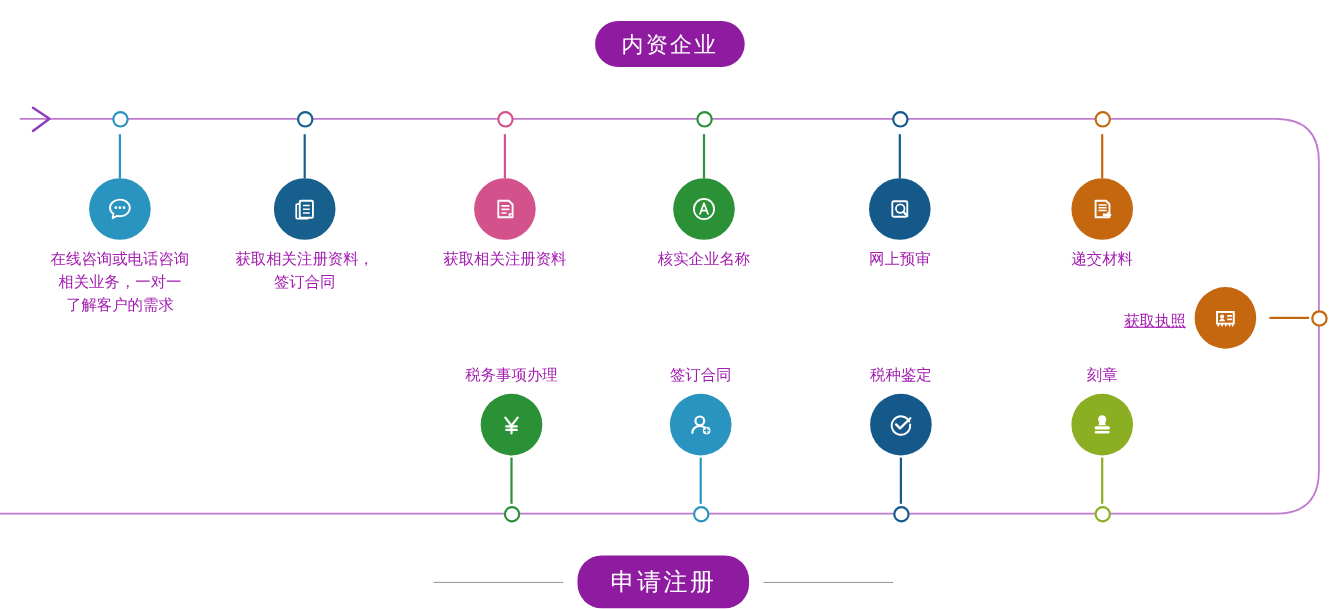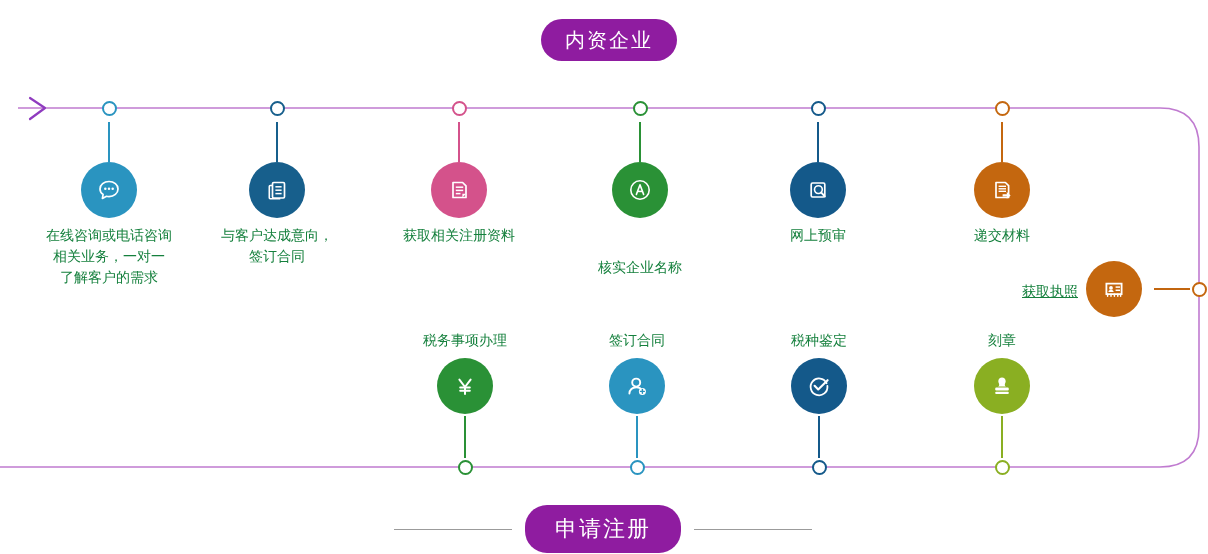--- a/index.html
+++ b/index.html
@@ -92,21 +92,21 @@
     background: currentColor;
     display: flex;
     align-items: center;
     justify-content: center;
   }
   .disc svg { display: block; }
 
   
   .caption {
     position: absolute;
-    color: #15803d;
+    color: #a21caf;
     font-size: 14px;
     line-height: 21px;
     text-align: center;
     white-space: pre-line;
   }
   .caption.right-align {
     text-align: right;
   }
 
   
@@ -148,21 +148,21 @@
   <div class="stem" style="color:#175f8c; left:276px; top:122px; height:40px;"></div>
   <div class="disc" style="color:#175f8c; left:249px; top:162px;">
     <svg width="30" height="30" viewBox="0 0 30 30">
       <rect x="10.5" y="7.5" width="12" height="15.5" rx="1.2" fill="none" stroke="#fff" stroke-width="1.7"></rect>
       <path d="M10.5 10.5H8.2c-.5 0-.9.4-.9.9v11.4c0 .5.4.9.9.9h10.1" fill="none" stroke="#fff" stroke-width="1.6" stroke-linejoin="round"></path>
       <line x1="13.4" y1="11.8" x2="19.6" y2="11.8" stroke="#fff" stroke-width="1.5"></line>
       <line x1="13.4" y1="15.2" x2="19.6" y2="15.2" stroke="#fff" stroke-width="1.5"></line>
       <line x1="13.4" y1="18.6" x2="19.6" y2="18.6" stroke="#fff" stroke-width="1.5"></line>
     </svg>
   </div>
-  <div class="caption" style="left:197px; top:225px; width:160px;">与客户达成意向，
+  <div class="caption" style="left:197px; top:225px; width:160px;">获取相关注册资料，
 签订合同</div>
 
   <div class="ring" style="color:#d4528b; left:451.5px; top:100.5px;"></div>
   <div class="stem" style="color:#d4528b; left:458px; top:122px; height:40px;"></div>
   <div class="disc" style="color:#d4528b; left:431px; top:162px;">
     <svg width="30" height="30" viewBox="0 0 30 30">
       <path d="M9 7.5h9.6l3.4 3.4v11.6H9z" fill="none" stroke="#fff" stroke-width="1.7" stroke-linejoin="round"></path>
       <path d="M18.4 18.8h3.6L18.4 22.5z" fill="#fff"></path>
       <line x1="11.8" y1="12.2" x2="19.2" y2="12.2" stroke="#fff" stroke-width="1.5"></line>
       <line x1="11.8" y1="15.4" x2="19.2" y2="15.4" stroke="#fff" stroke-width="1.5"></line>
@@ -173,21 +173,21 @@
 
   <div class="ring" style="color:#2a9136; left:632.5px; top:100.5px;"></div>
   <div class="stem" style="color:#2a9136; left:639px; top:122px; height:40px;"></div>
   <div class="disc" style="color:#2a9136; left:612px; top:162px;">
     <svg width="30" height="30" viewBox="0 0 30 30">
       <circle cx="15" cy="15" r="9.2" fill="none" stroke="#fff" stroke-width="1.6"></circle>
       <path d="M11.4 19.4 15 9.8l3.6 9.6" fill="none" stroke="#fff" stroke-width="1.6" stroke-linejoin="round" stroke-linecap="round"></path>
       <line x1="12.7" y1="16.4" x2="17.3" y2="16.4" stroke="#fff" stroke-width="1.6"></line>
     </svg>
   </div>
-  <div class="caption" style="left:560px; top:225px; width:160px;margin-top:32px;">核实企业名称</div>
+  <div class="caption" style="left:560px; top:225px; width:160px;">核实企业名称</div>
 
   <div class="ring" style="color:#14598a; left:810.5px; top:100.5px;"></div>
   <div class="stem" style="color:#14598a; left:817px; top:122px; height:40px;"></div>
   <div class="disc" style="color:#14598a; left:790px; top:162px;">
     <svg width="30" height="30" viewBox="0 0 30 30">
       <rect x="8.2" y="8" width="13.6" height="14" rx="1.4" fill="none" stroke="#fff" stroke-width="1.7"></rect>
       <circle cx="15.4" cy="14.6" r="3.9" fill="none" stroke="#fff" stroke-width="1.6"></circle>
       <line x1="18.3" y1="17.6" x2="21.8" y2="21.4" stroke="#fff" stroke-width="2" stroke-linecap="round"></line>
     </svg>
   </div>

